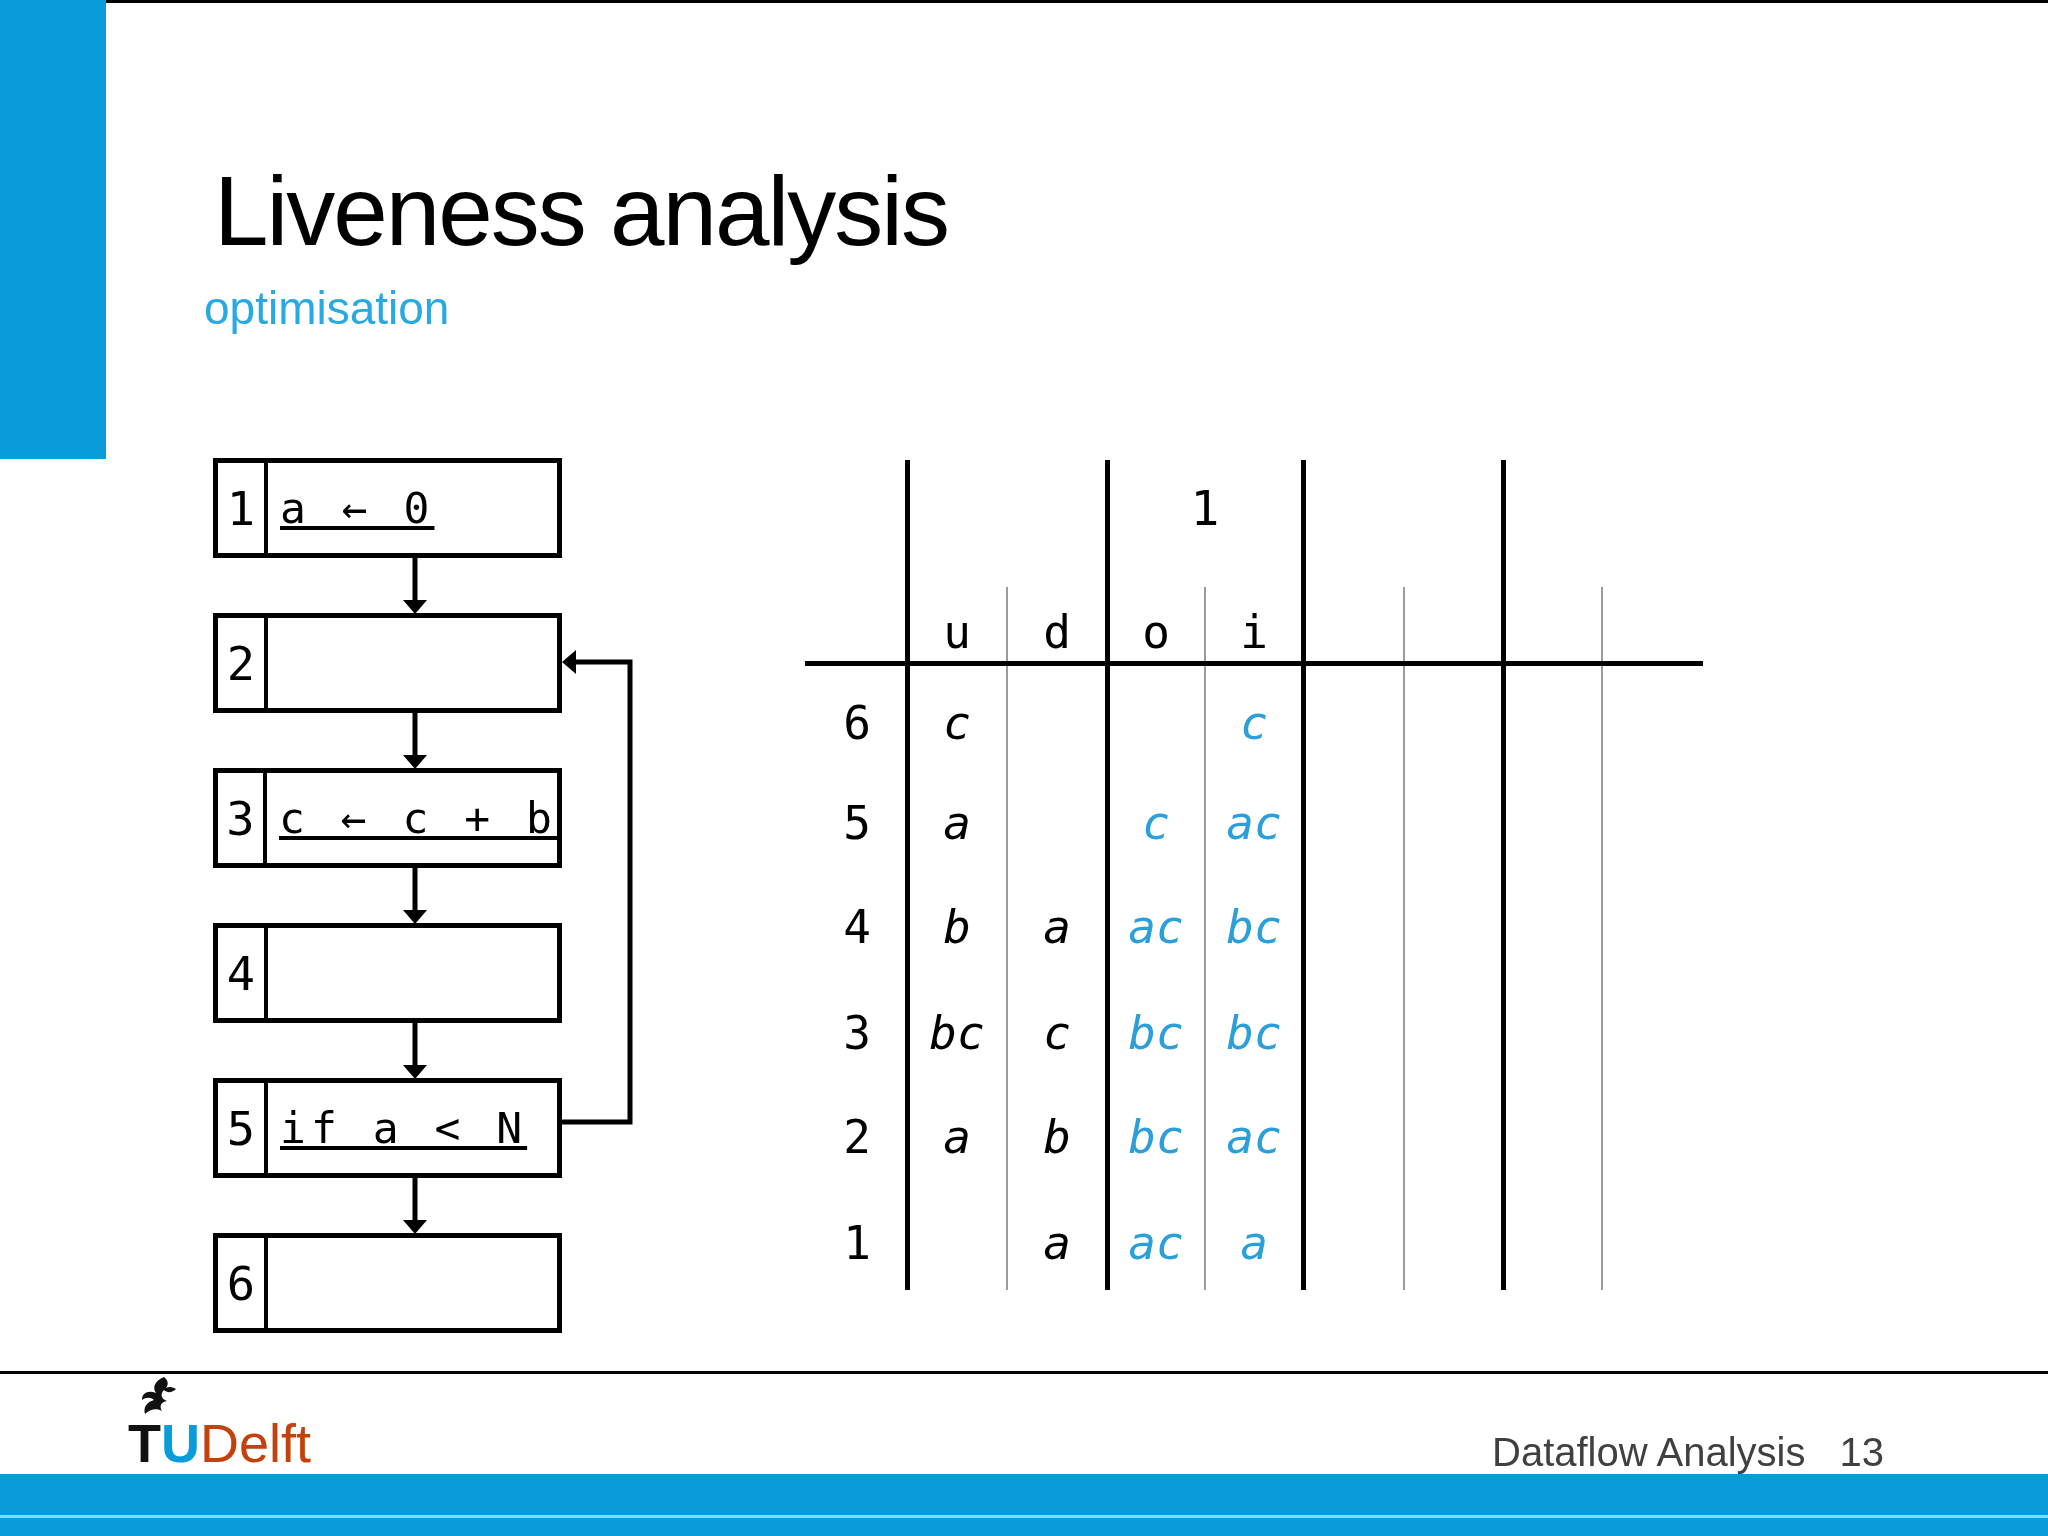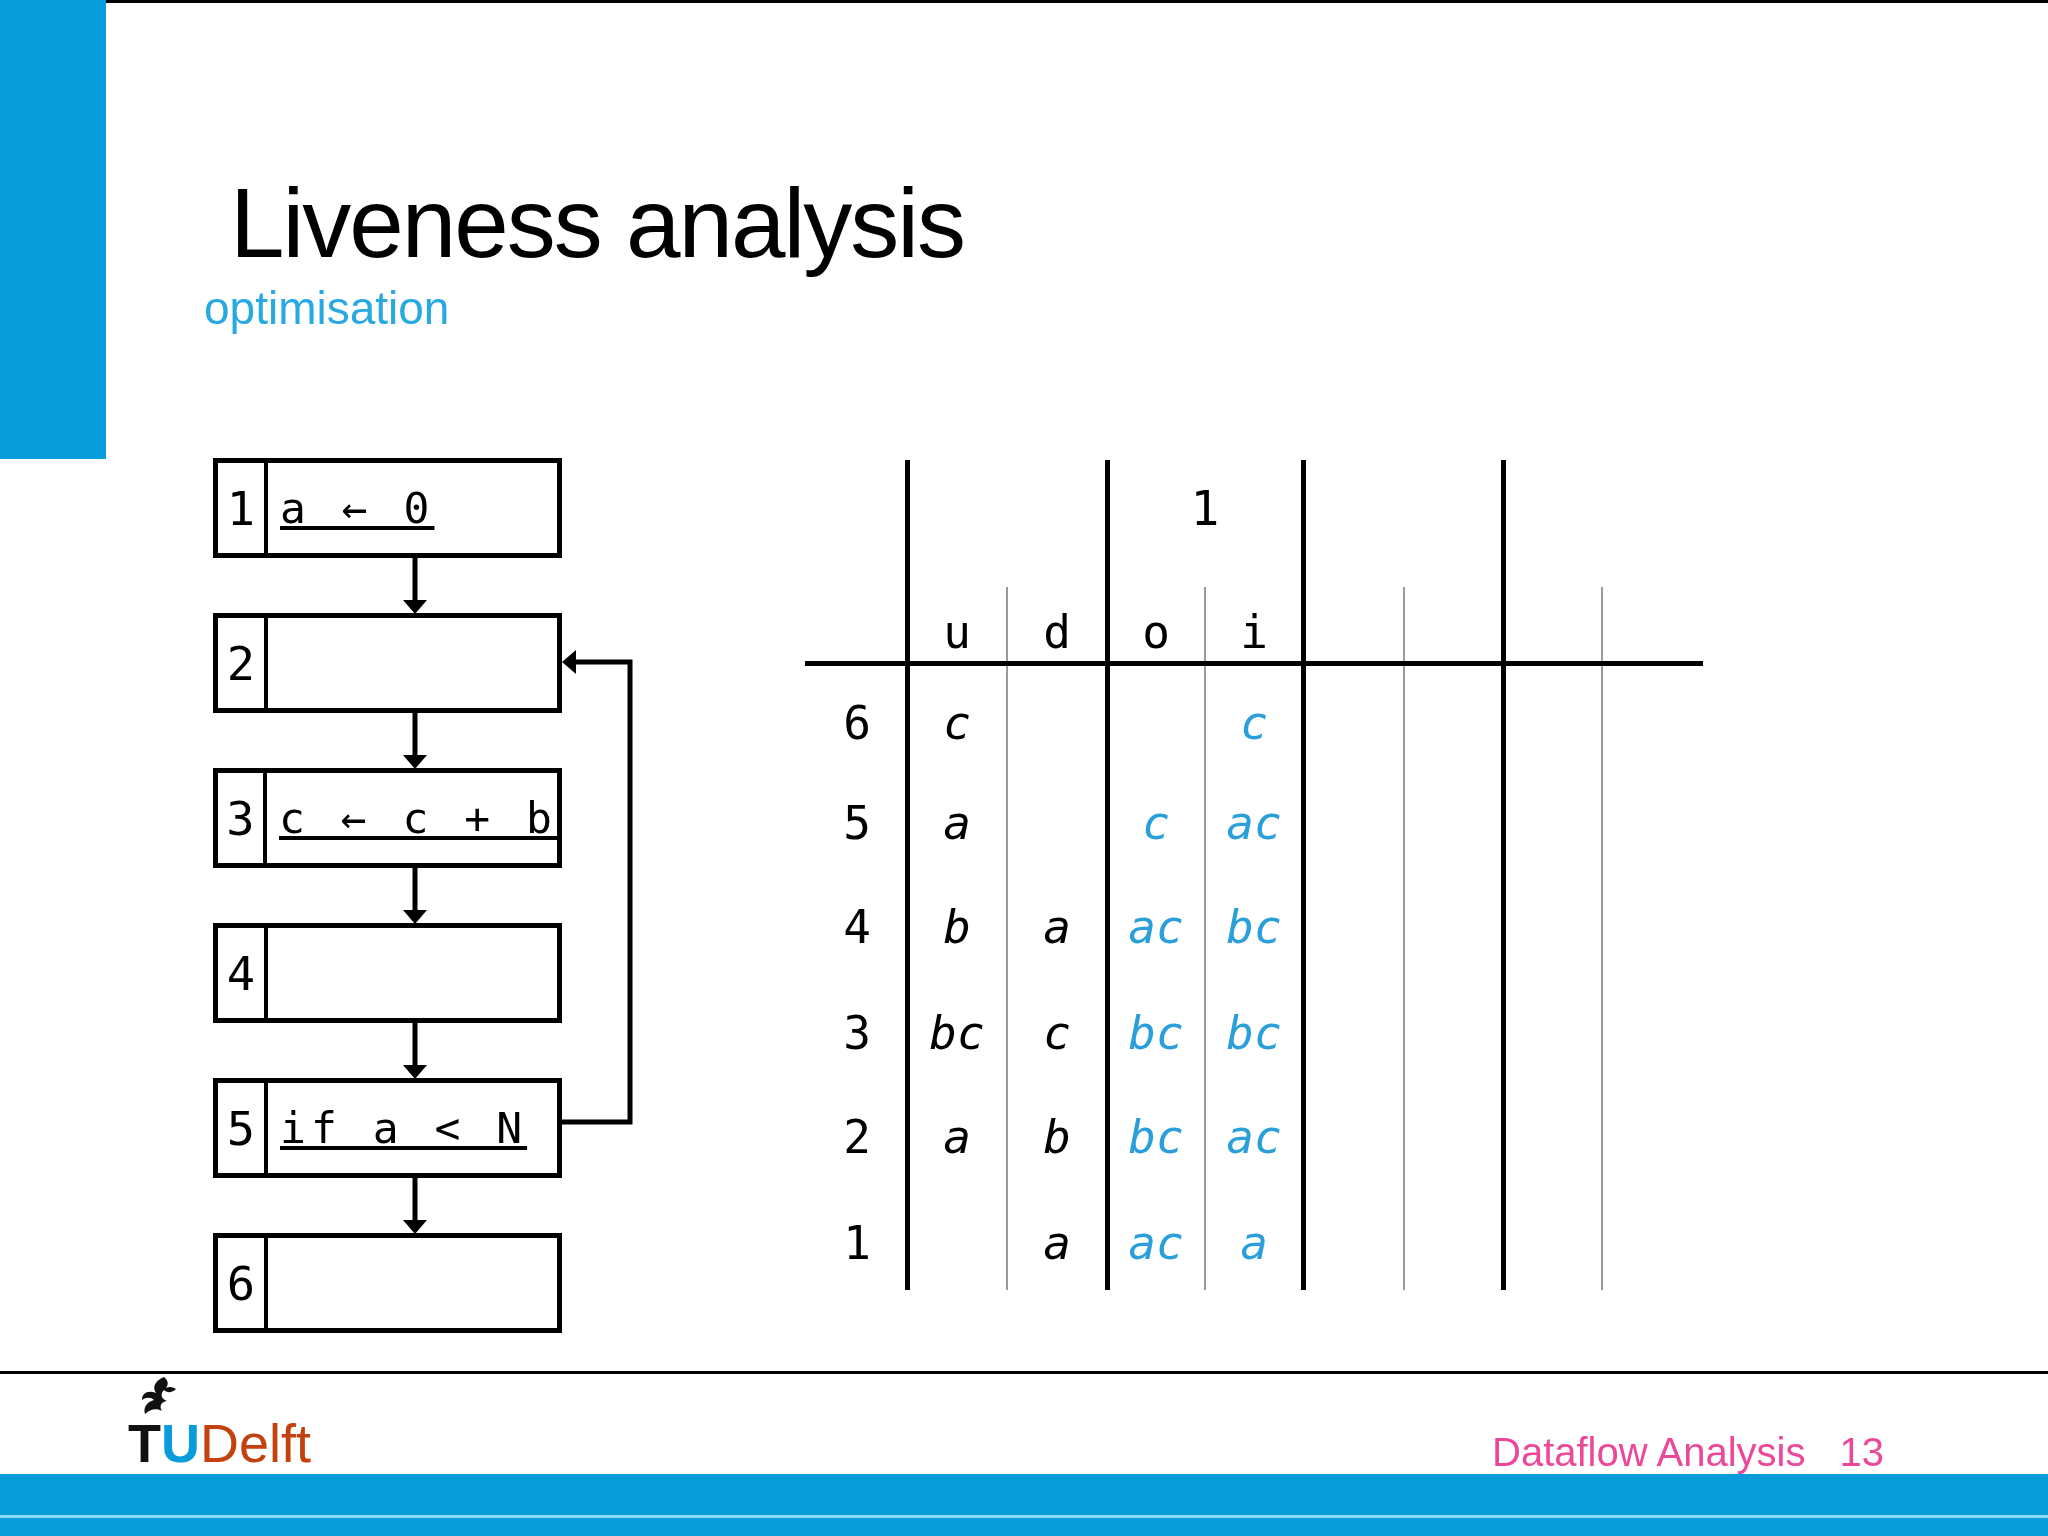--- a/index.html
+++ b/index.html
@@ -6,21 +6,21 @@
   body{
     width:2048px;height:1536px;position:relative;background:#ffffff;
     font-family:"Liberation Sans", sans-serif;color:#000;overflow:hidden;
   }
   .abs{position:absolute;}
   
   .frame-top{left:0;top:0;width:2048px;height:3px;background:#000;}
   
   .left-bar{left:0;top:0;width:106px;height:459px;background:var(--accent);}
   
-  .title{left:214px;top:172px;font-size:98px;line-height:1.05;letter-spacing:-2px;color:#000;margin-left:16px;}
+  .title{left:214px;top:160px;font-size:98px;line-height:1.05;letter-spacing:-2px;color:#000;}
   .subtitle{left:204px;top:284px;font-size:46px;line-height:1.05;color:var(--subtitle);}
   
   .block{
     left:213px;width:349px;height:100px;border:5px solid #000;background:#fff;
     box-sizing:border-box;display:flex;align-items:stretch;
     font-family:"DejaVu Sans Mono", monospace;
   }
   .bnum{width:46px;border-right:4px solid #000;display:flex;align-items:center;justify-content:center;font-size:47px;}
   .bcode{flex:1;display:flex;align-items:center;padding-left:12px;font-size:43px;letter-spacing:5px;white-space:pre;text-decoration:underline;}
   
@@ -35,21 +35,21 @@
   .tvar{font-style:italic;}
   .tblue{color:var(--table_blue);}
   
   .footer-line{left:0;top:1371px;width:2048px;height:3px;background:#000;}
   .logo{left:126px;top:1376px;width:260px;height:90px;}
   .logo .flame{position:absolute;left:4px;top:0px;}
   .logo .word{position:absolute;left:2px;top:40px;font-size:54px;line-height:1;white-space:nowrap;}
   .logo .t{font-weight:700;color:#111;}
   .logo .u{font-weight:700;color:var(--accent);}
   .logo .delft{font-weight:400;color:#c2410c;}
-  .slide-footer-text{left:1492px;top:1430px;font-size:40px;color:#ec4899;display:flex;gap:34px;}
+  .slide-footer-text{left:1492px;top:1430px;font-size:40px;color:#404040;display:flex;gap:34px;}
   .bottom-bar{left:0;top:1474px;width:2048px;height:62px;background:var(--accent);}
   .bottom-bar .stripe{position:absolute;left:0;top:41px;width:2048px;height:3px;background:var(--stripe_light);}
 </style>
 </head>
 <body>
 
 <div class="abs frame-top"></div>
 <div class="abs left-bar"></div>
 
 <div class="abs title">Liveness analysis</div>

